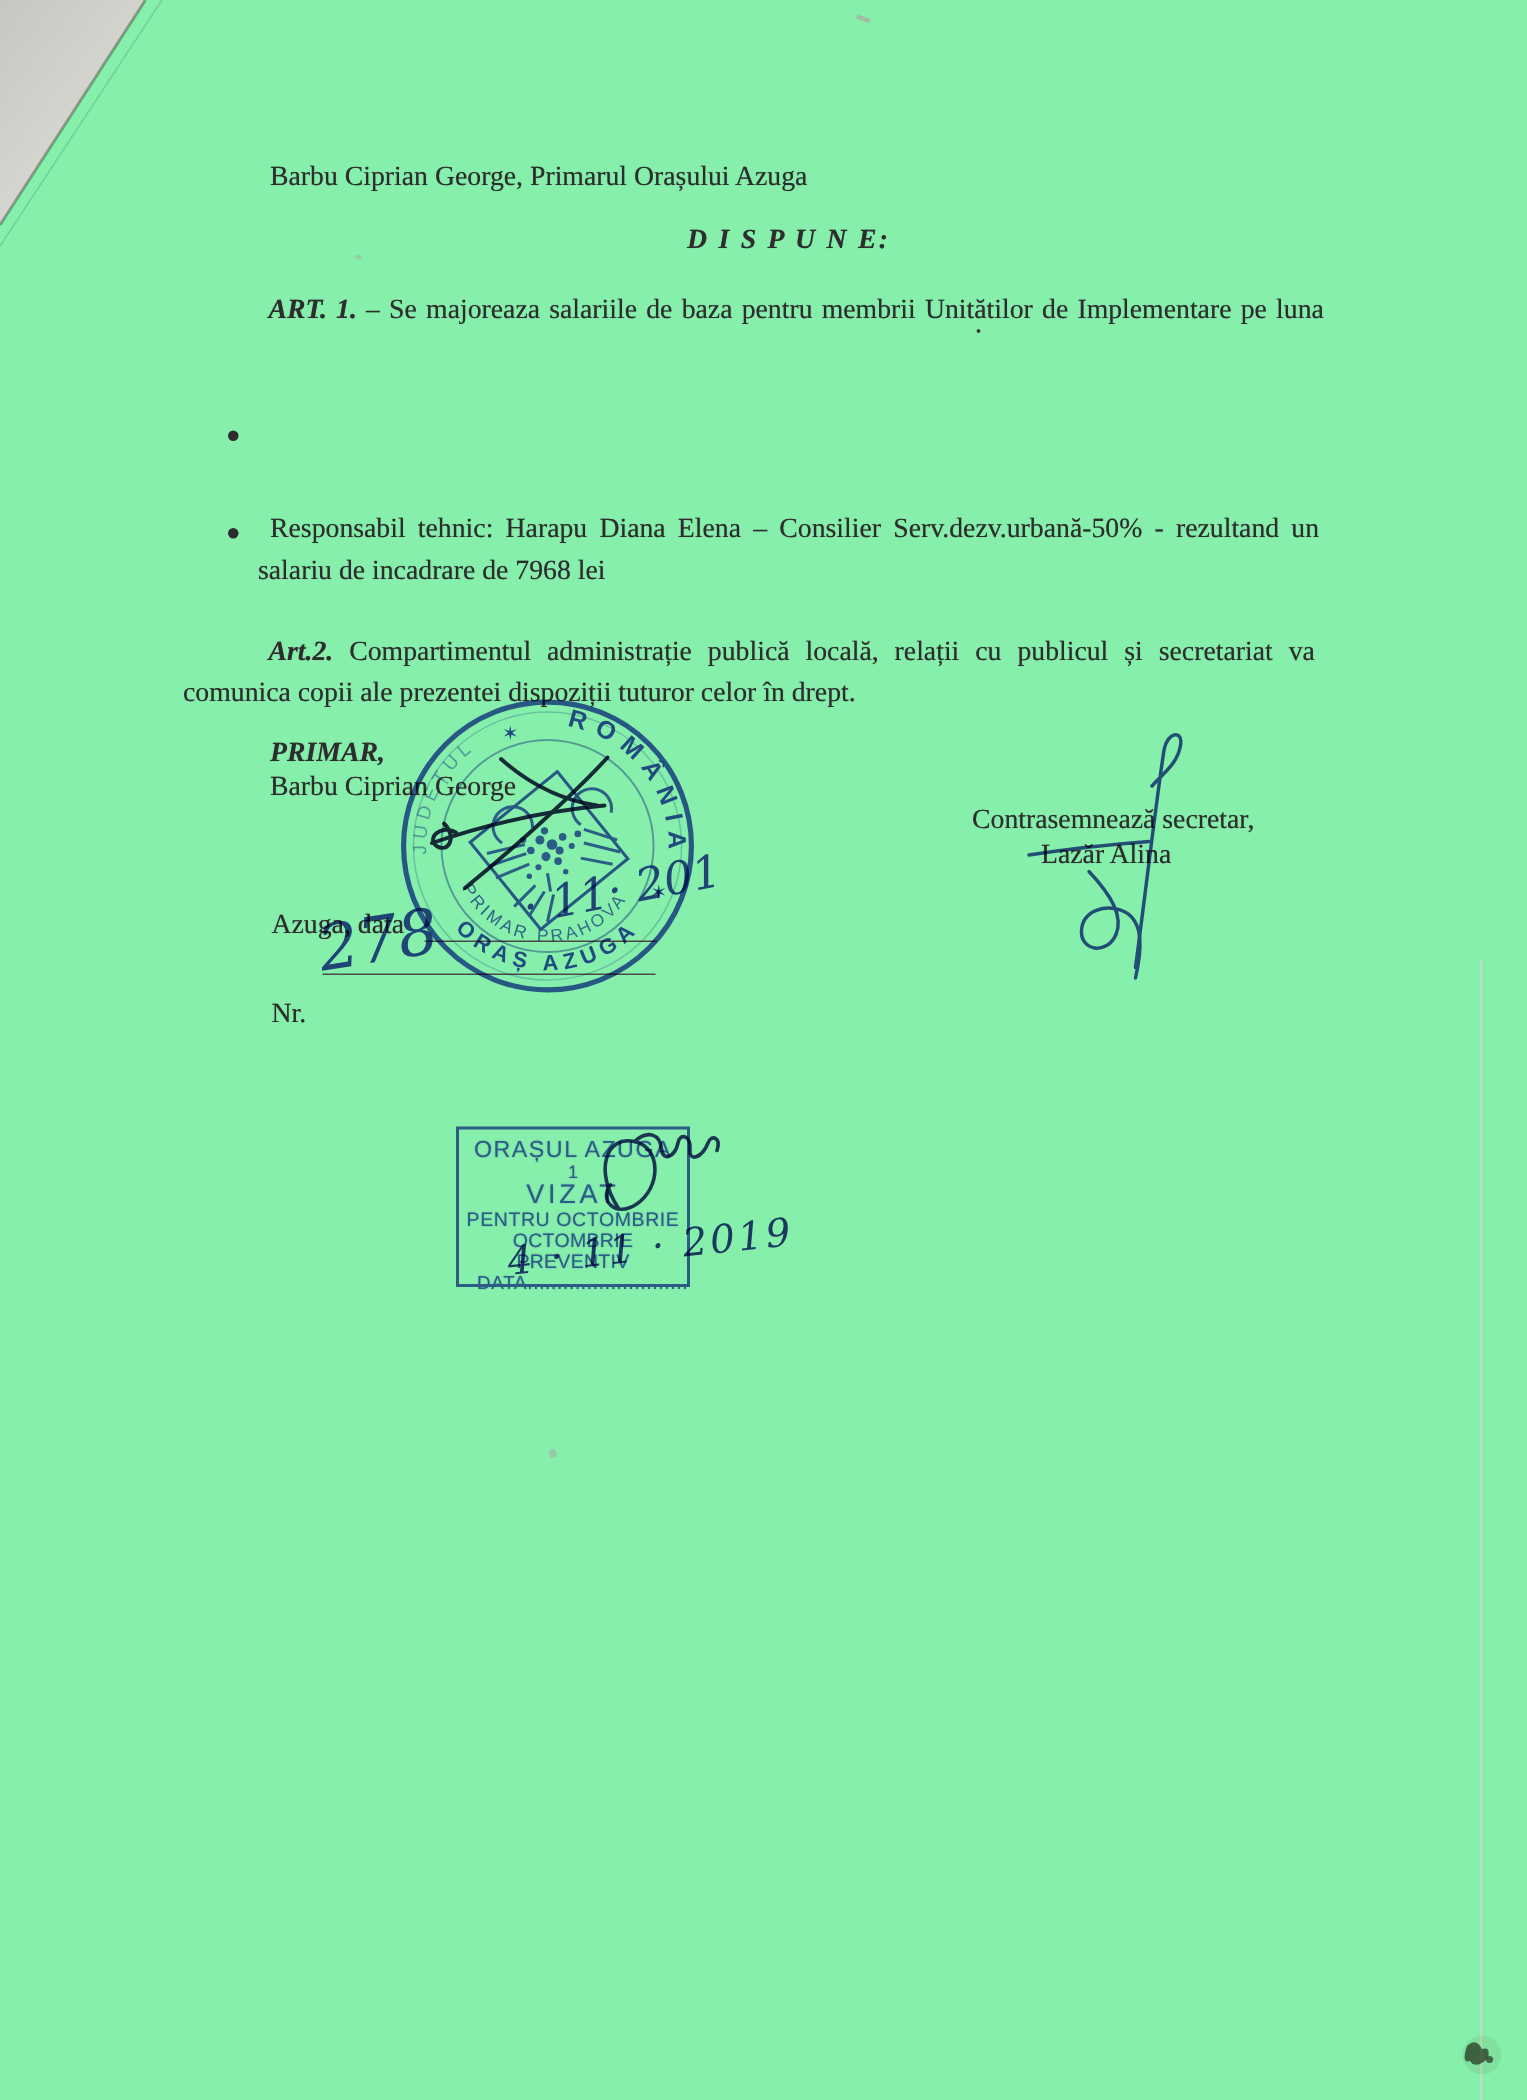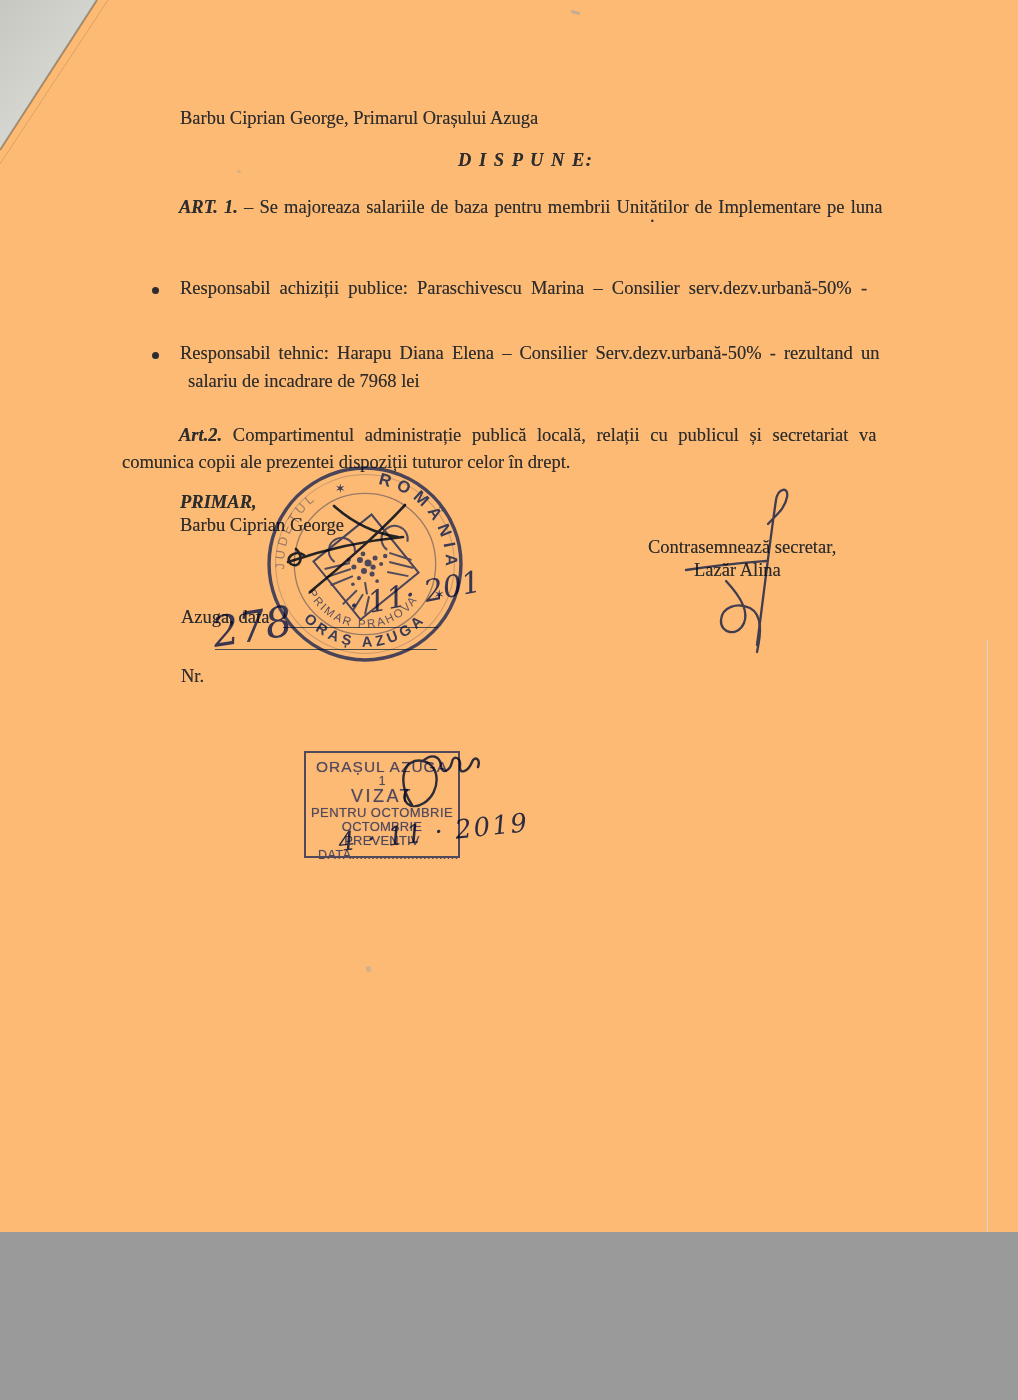--- a/index.html
+++ b/index.html
@@ -1,18 +1,18 @@
 <!DOCTYPE html>
 <html><head>
 <meta charset="utf-8">
 <style>
   html,body { margin:0; padding:0; background:#9a9a9a; }
   .page {
-    position:relative; width:1018px; height:1232px;
-    background:#fdba74; overflow:hidden;
+    position:relative; width:1018px; height:1400px;
+    background:#86efac; overflow:hidden;
     font-family:"Liberation Serif", serif; color:#2d2d2d;
   }
   .t { position:absolute; white-space:nowrap; font-size:18.5px;
        text-shadow:0 0 .5px rgba(40,40,40,.55); }
   .b { font-weight:bold;font-style:italic; }
   
   .fold { position:absolute; left:0; top:0; width:112px; height:168px;
           background:linear-gradient(128deg,#c7c7c2 0%,#d8d8d3 55%,#e2e2dd 100%);
           clip-path:polygon(0 0,97px 0,0 150px); }
   
@@ -54,25 +54,24 @@
 
   <div class="t b" style="left:458px;top:150px;letter-spacing:1.5px;">D I S P U N E:</div>
 
   <div class="t" style="left:179px;top:197px;word-spacing:1.5px;">
     <span class="b">ART. 1.</span>
     <span>– Se majoreaza salariile de baza  pentru membrii Unitătilor de Implementare pe luna</span>
   </div>
   <div class="t" style="left:650px;top:214px;font-size:14px;font-weight:bold;">·</div>
 
   <div class="bullet-dot" style="left:152px;top:287px;"></div>
-  <div class="t" style="left:180px;top:278px;word-spacing:4.5px;">Responsabil achiziții publice: Paraschivescu Marina  – Consilier serv.dezv.urbană-50% -</div>
 
   <div class="bullet-dot" style="left:152px;top:352px;"></div>
   <div class="t" style="left:180px;top:343px;word-spacing:3.5px;">Responsabil tehnic: Harapu Diana Elena – Consilier Serv.dezv.urbană-50% - rezultand un</div>
-  <div class="t" style="left:188px;top:371px;">salariu de incadrare de 7968 lei</div>
+  <div class="t" style="left:172px;top:371px;">salariu de incadrare de 7968 lei</div>
 
   <div class="t" style="left:179px;top:425px;word-spacing:6px;">
     <span class="b">Art.2.</span>
     <span>Compartimentul administrație publică locală, relații cu publicul și secretariat va</span>
   </div>
   <div class="t" style="left:122px;top:452px;">comunica copii ale prezentei dispoziții tuturor celor în drept.</div>
 
   <div class="t b" style="left:180px;top:492px;">PRIMAR,</div>
   <div class="t" style="left:180px;top:515px;">Barbu Ciprian George</div>
 

